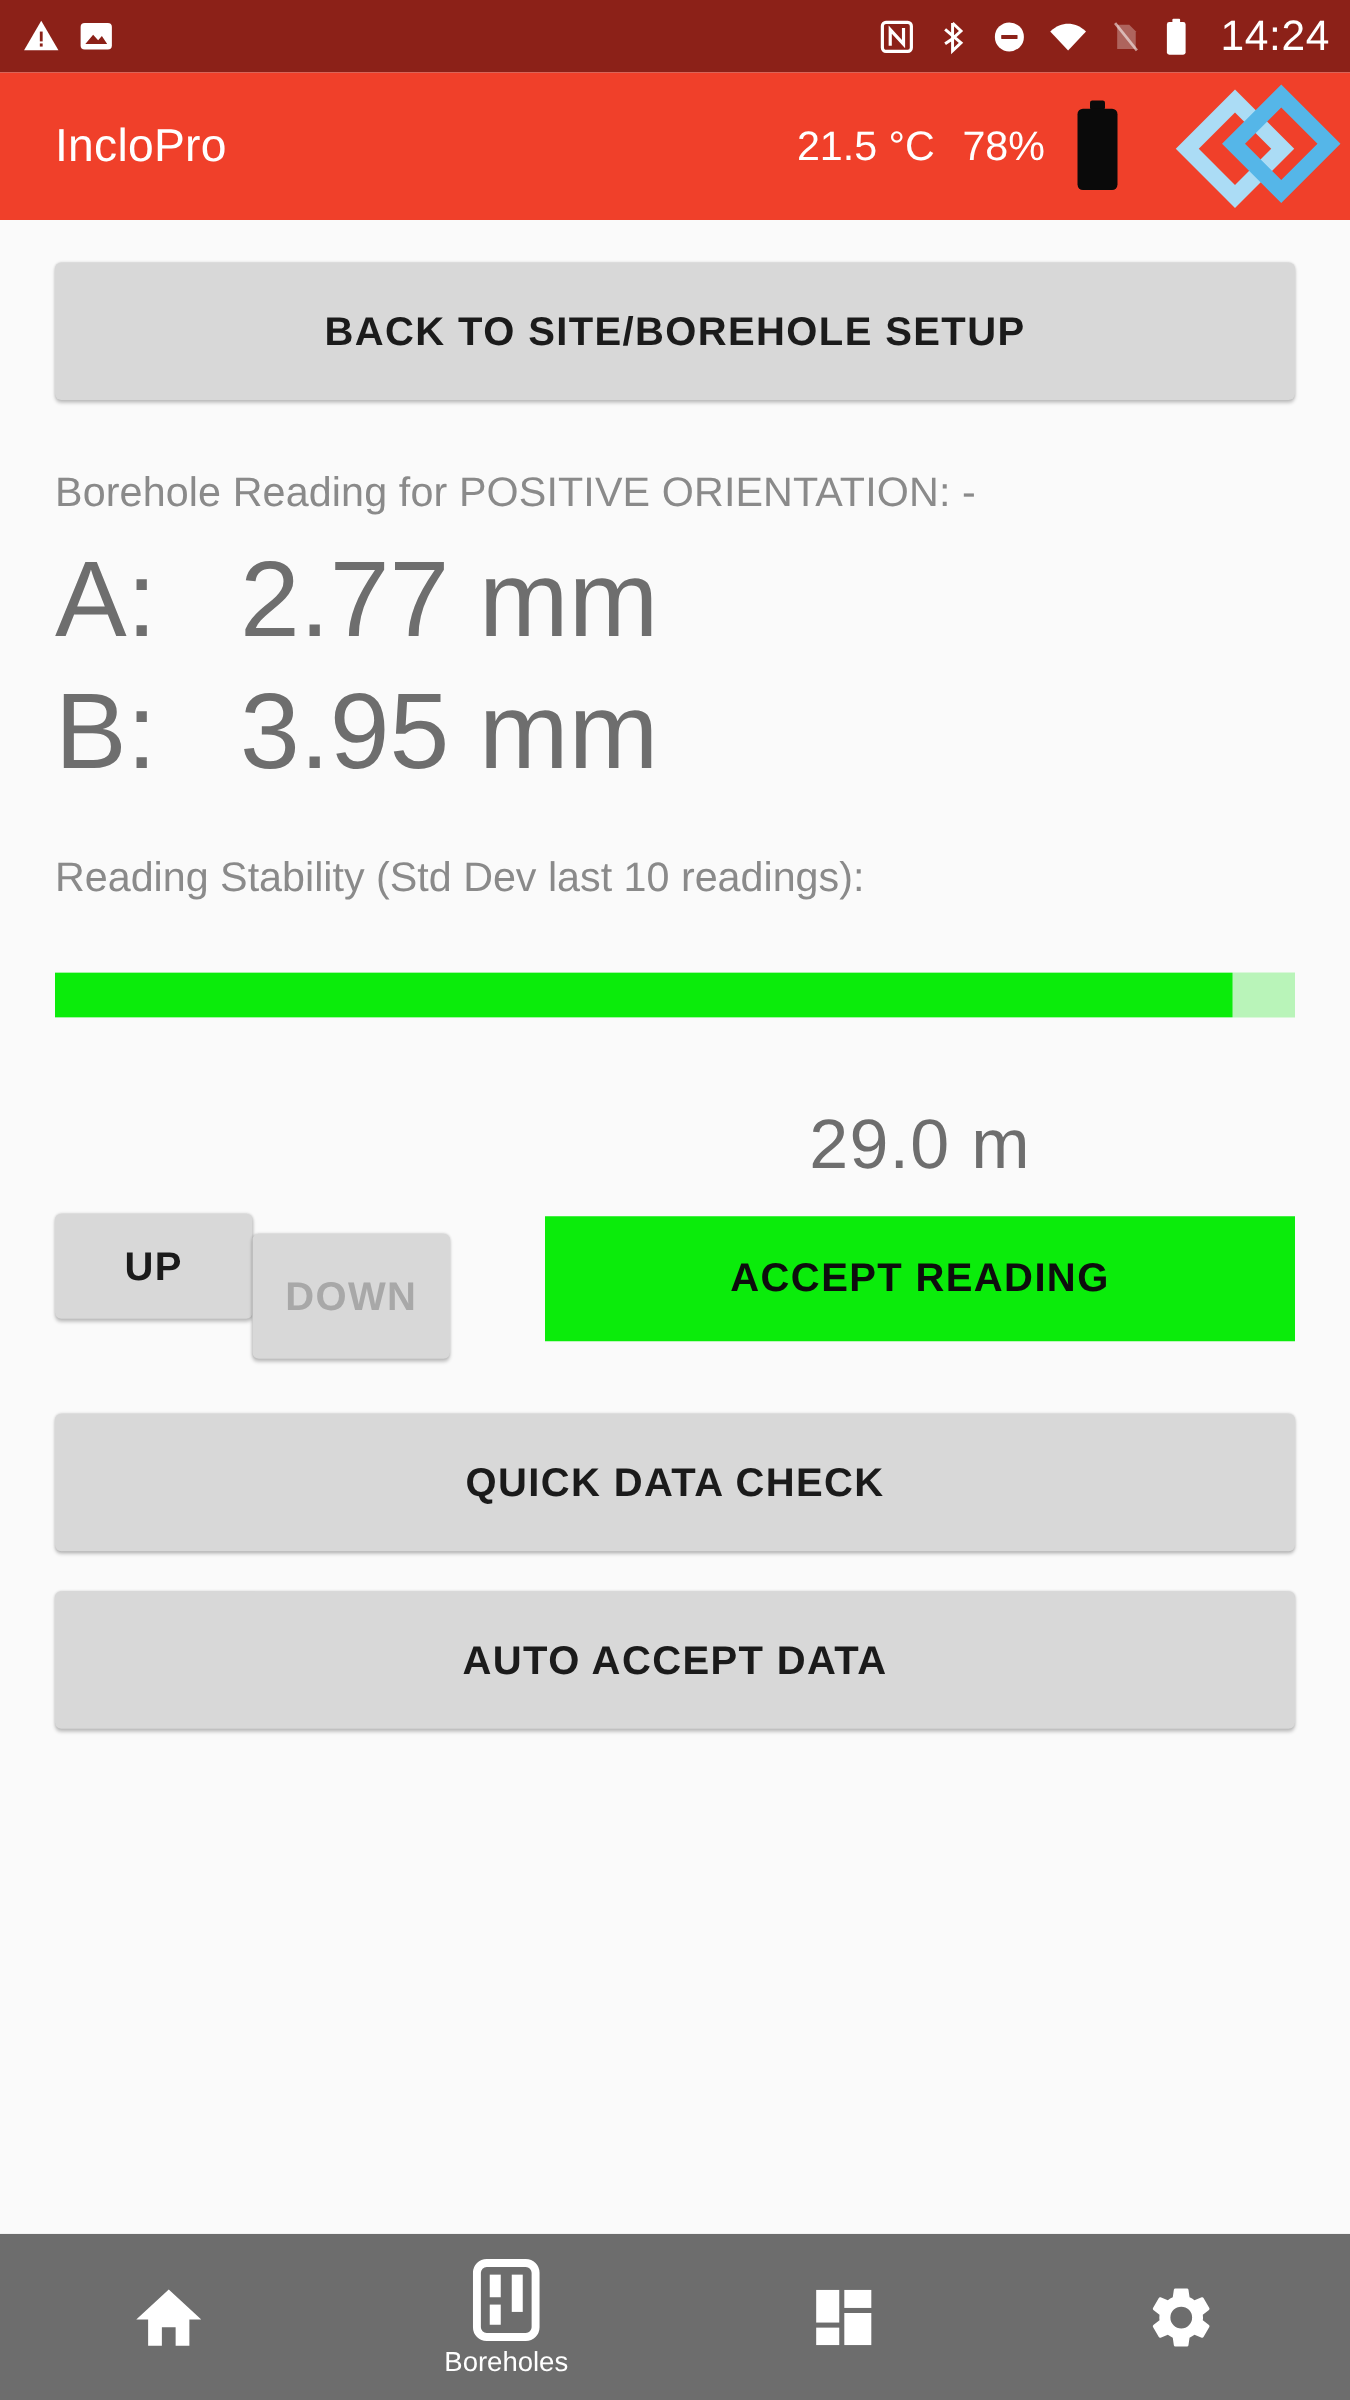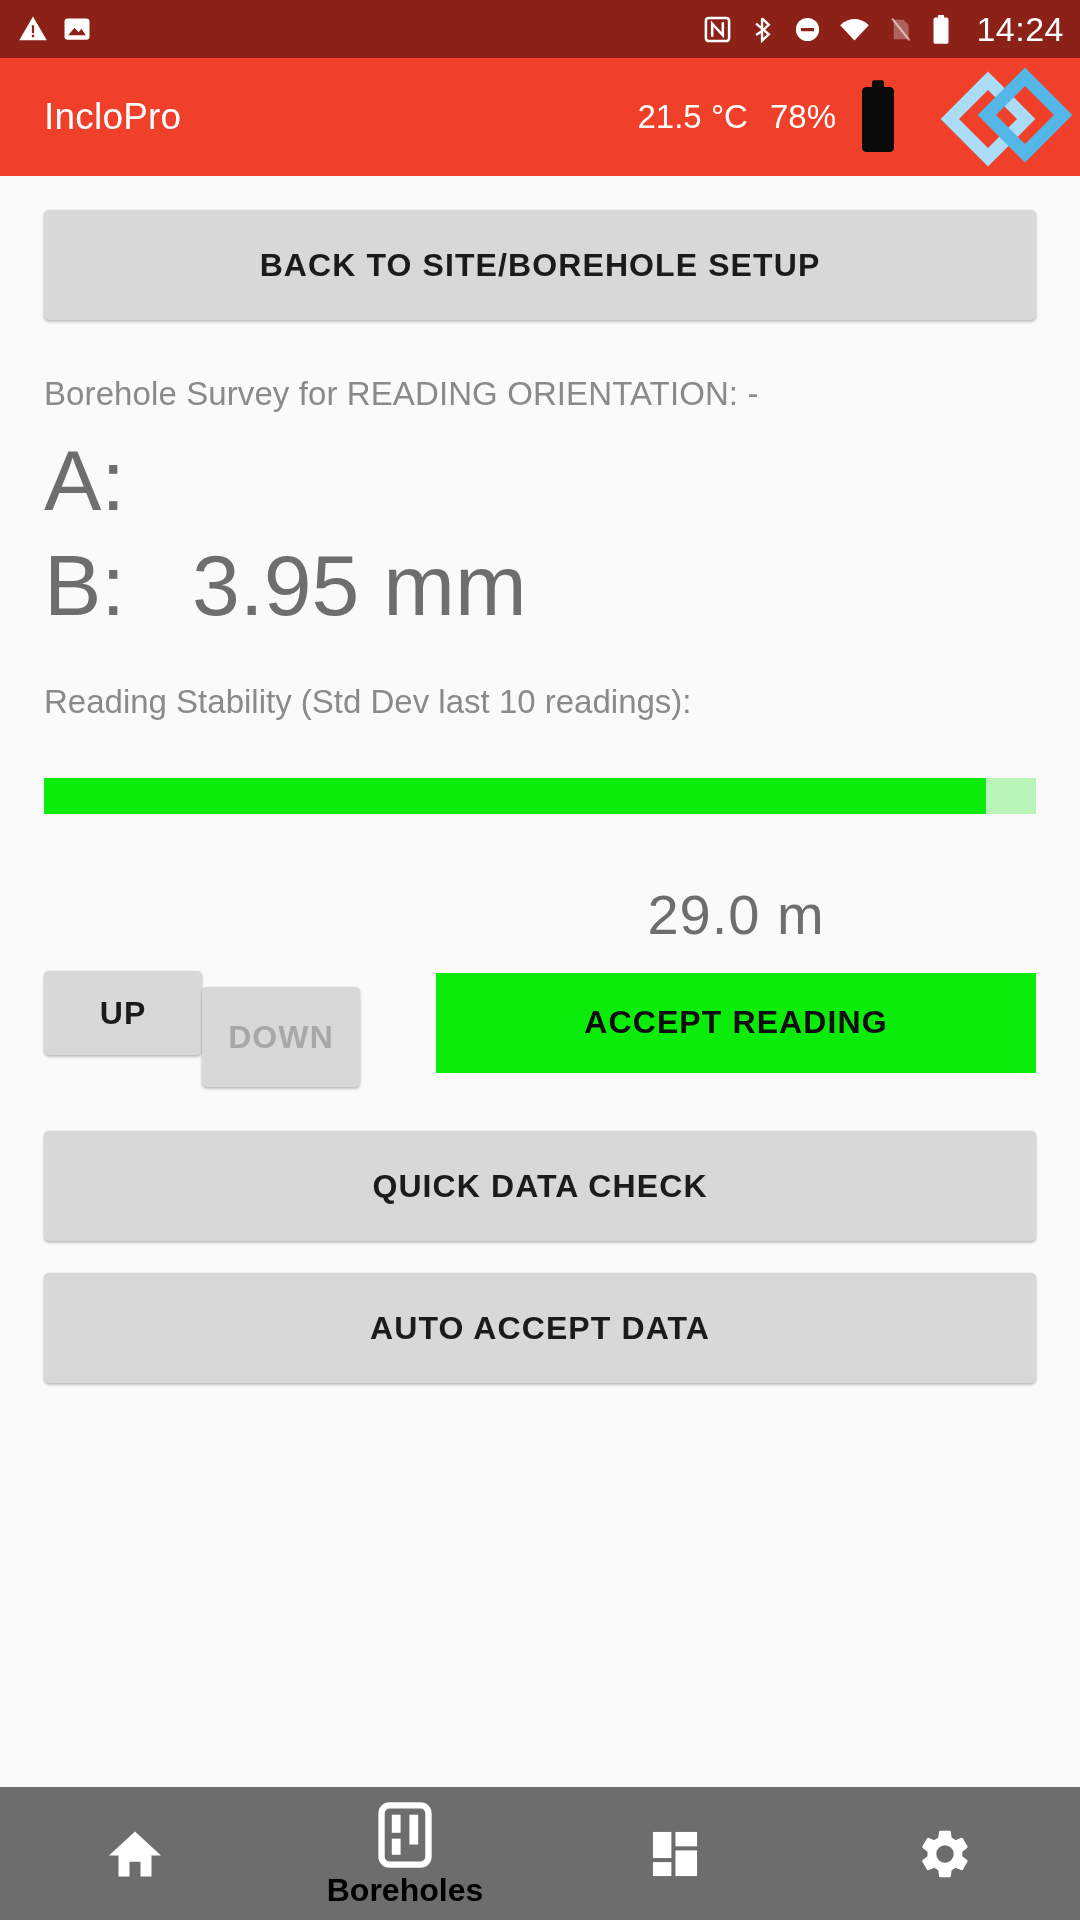--- a/index.html
+++ b/index.html
@@ -255,23 +255,23 @@
     height: 100%;
     display: flex;
     flex-direction: column;
     align-items: center;
     justify-content: center;
     cursor: pointer;
     gap: 6px;
   }
   .navitem .nav-icon { line-height: 0; display: block; }
   .nav-label {
-    color: #000000;
-    font-size: 32px;
-    font-weight: 700;
+    color: #ffffff;
+    font-size: 22px;
+    font-weight: 400;
     line-height: 1;
   }
 </style>
 </head>
 <body>
 
 <div id="app">
 
   <div class="statusbar" style="background: rgb(140, 33, 24);">
     <div class="sb-left">
@@ -347,24 +347,25 @@
           </g>
         </svg>
       </span>
     </div>
   </div>
 
   <div class="content">
 
     <button class="btn btn-back">BACK TO SITE/BOREHOLE SETUP</button>
 
-    <div class="survey-label">Borehole Survey for READING ORIENTATION: -</div>
+    <div class="survey-label">Borehole Reading for POSITIVE ORIENTATION: -</div>
 
     <div class="reading-row">
       <span class="reading-key">A:</span>
+      <span class="reading-val">2.77 mm</span>
     </div>
     <div class="reading-row second">
       <span class="reading-key">B:</span>
       <span class="reading-val">3.95 mm</span>
     </div>
 
     <div class="stability-label">Reading Stability (Std Dev last 10 readings):</div>
 
     <div class="progress-track" style="background: rgb(185, 244, 185);">
       <div class="progress-fill" id="stabilityFill" style="width: 95%; background: rgb(11, 236, 11);"></div>

